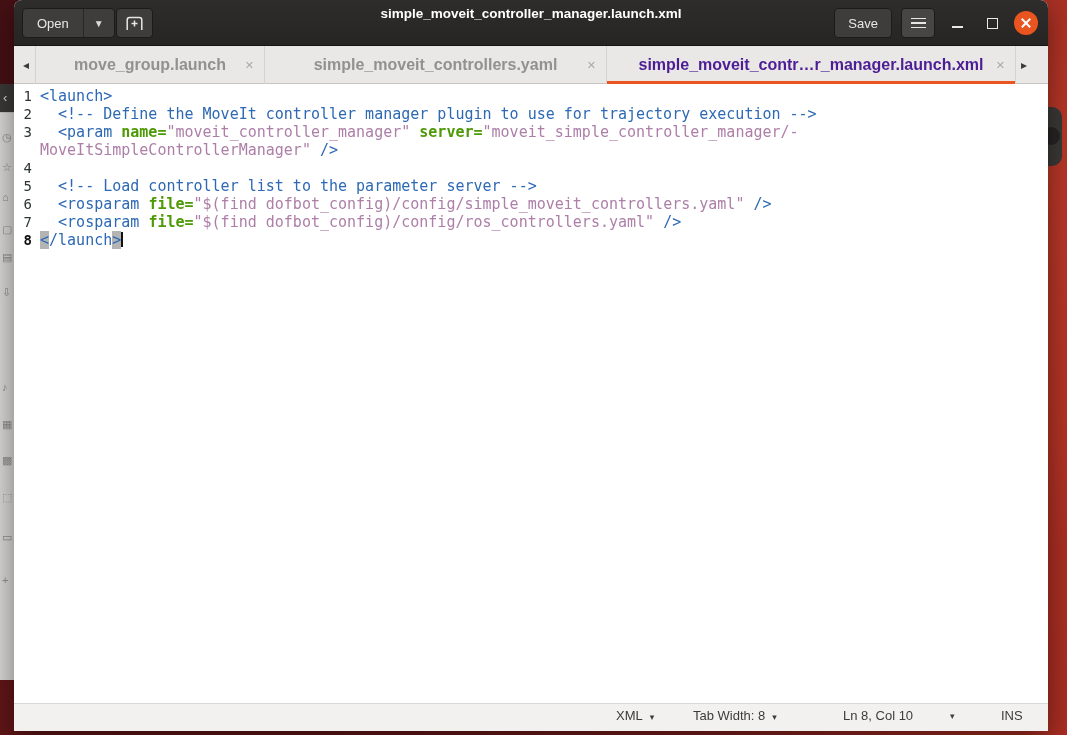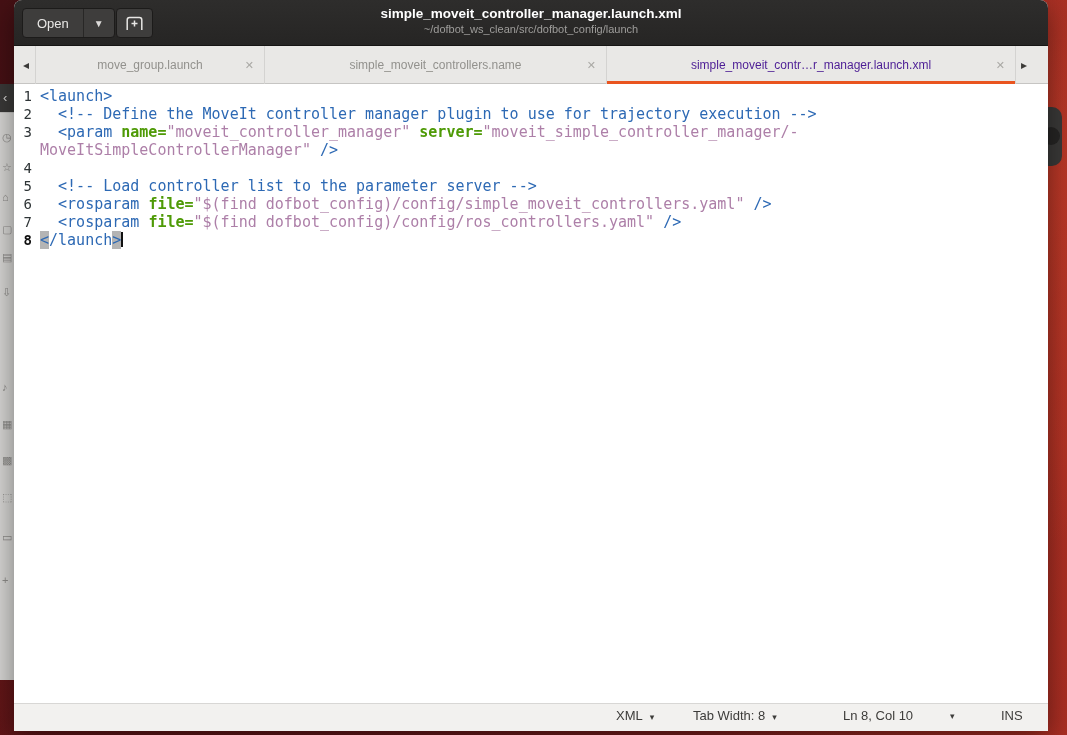--- a/index.html
+++ b/index.html
@@ -46,21 +46,21 @@
   .close-btn i, .close-btn b { position:absolute; left:6px; top:11px; width:12px; height:1.8px; background:#fff; }
   .close-btn i { transform:rotate(45deg); } .close-btn b { transform:rotate(-45deg); }
 
   
   .tabbar { position:relative; height:38px; background:#e9e8e6; border-bottom:1px solid #c6c5c3; }
   .tab-scroll { position:absolute; top:0; width:20px; height:37px; display:flex; align-items:center; justify-content:center; font-size:12px; color:#3b3a38; }
   .tab-scroll.left { left:2px; } .tab-scroll.right { right:14px; }
   .tabs { position:absolute; left:21px; top:0; height:38px; display:flex; }
   .tab { position:relative; height:38px; border-right:1px solid #d4d3d1; display:flex; align-items:center; justify-content:center; }
   .tab:first-child { border-left:1px solid #d4d3d1; }
-  .tab-label { font-size:12px; font-weight:normal; color:#92918d; max-width:calc(100% - 56px); white-space:nowrap; overflow:hidden; }
+  .tab-label { font-size:16px; font-weight:bold; color:#92918d; max-width:calc(100% - 56px); white-space:nowrap; overflow:hidden; }
   .tab.active .tab-label { color:#4c1d95; }
   .tab .tab-close { position:absolute; right:10px; top:12px; font-size:11px; color:#aaa9a5; line-height:14px; }
   .tab.active::after { content:""; position:absolute; left:0; right:0; bottom:0; height:3px; background:#e9541f; }
   .tab1 { width:230px; } .tab2 { width:342px; } .tab3 { width:409px; }
 
   
   .editor { position:relative; height:619px; background:#ffffff; font-family:"DejaVu Sans Mono", monospace; font-size:15px; line-height:18px; overflow:hidden; }
   .rows { position:absolute; left:0; top:3px; right:0; }
   .row { display:flex; height:18px; white-space:pre; }
   .gutter { width:22px; text-align:right; padding-right:4px; color:#2e3436; flex:none; font-size:14px; }
@@ -115,33 +115,52 @@
       </div>
       <div class="btn newdoc">
         <svg width="21" height="17" viewBox="0 0 21 17">
           <path d="M3.2 15 V5 a2.4 2.4 0 0 1 2.4 -2.4 h9.8 a2.4 2.4 0 0 1 2.4 2.4 v10" fill="none" stroke="#e8e7e5" stroke-width="1.5"></path>
           <path d="M10.5 5.6 v6 M7.5 8.6 h6" fill="none" stroke="#e8e7e5" stroke-width="1.5"></path>
         </svg>
       </div>
     </div>
     <div class="tb-center">
       <div class="tb-title">simple_moveit_controller_manager.launch.xml</div>
-      <div class="tb-subtitle">~/dofbot_ws_clean/src/dofbot_config/launch</div>
+    </div>
+    <div class="tb-right">
+      <div class="btn save-btn">Save</div>
+      <div class="btn menu-btn">
+        <span class="menu-glyph">
+            <i></i>
+            <i></i>
+            <i></i>
+          </span>
+      </div>
+      <div class="winctl">
+          <span class="min-glyph"></span>
+        </div>
+      <div class="winctl">
+          <span class="max-glyph"></span>
+        </div>
+      <div class="close-btn">
+          <i></i>
+          <b></b>
+        </div>
     </div>
   </div>
 
   <div class="tabbar">
     <div class="tab-scroll left">◂</div>
     <div class="tabs">
       <div class="tab tab1">
         <span class="tab-label">move_group.launch</span>
         <span class="tab-close">✕</span>
       </div>
       <div class="tab tab2">
-        <span class="tab-label">simple_moveit_controllers.name</span>
+        <span class="tab-label">simple_moveit_controllers.yaml</span>
         <span class="tab-close">✕</span>
       </div>
       <div class="tab tab3 active">
         <span class="tab-label">simple_moveit_contr…r_manager.launch.xml</span>
         <span class="tab-close">✕</span>
       </div>
     </div>
     <div class="tab-scroll right">▸</div>
   </div>
 

